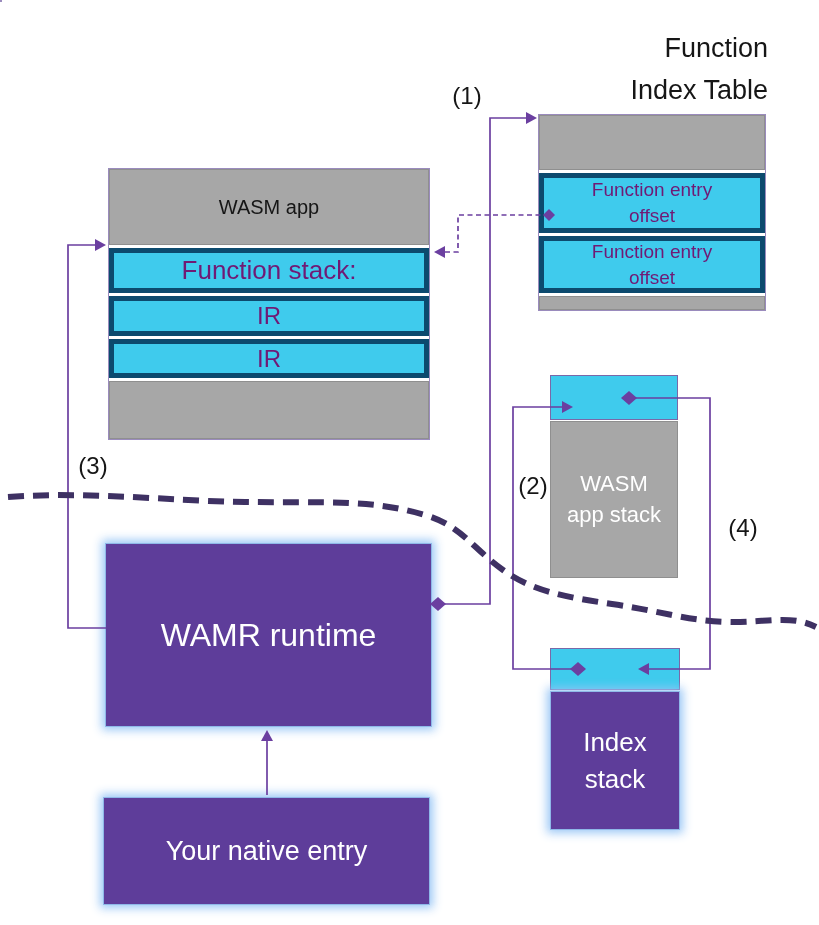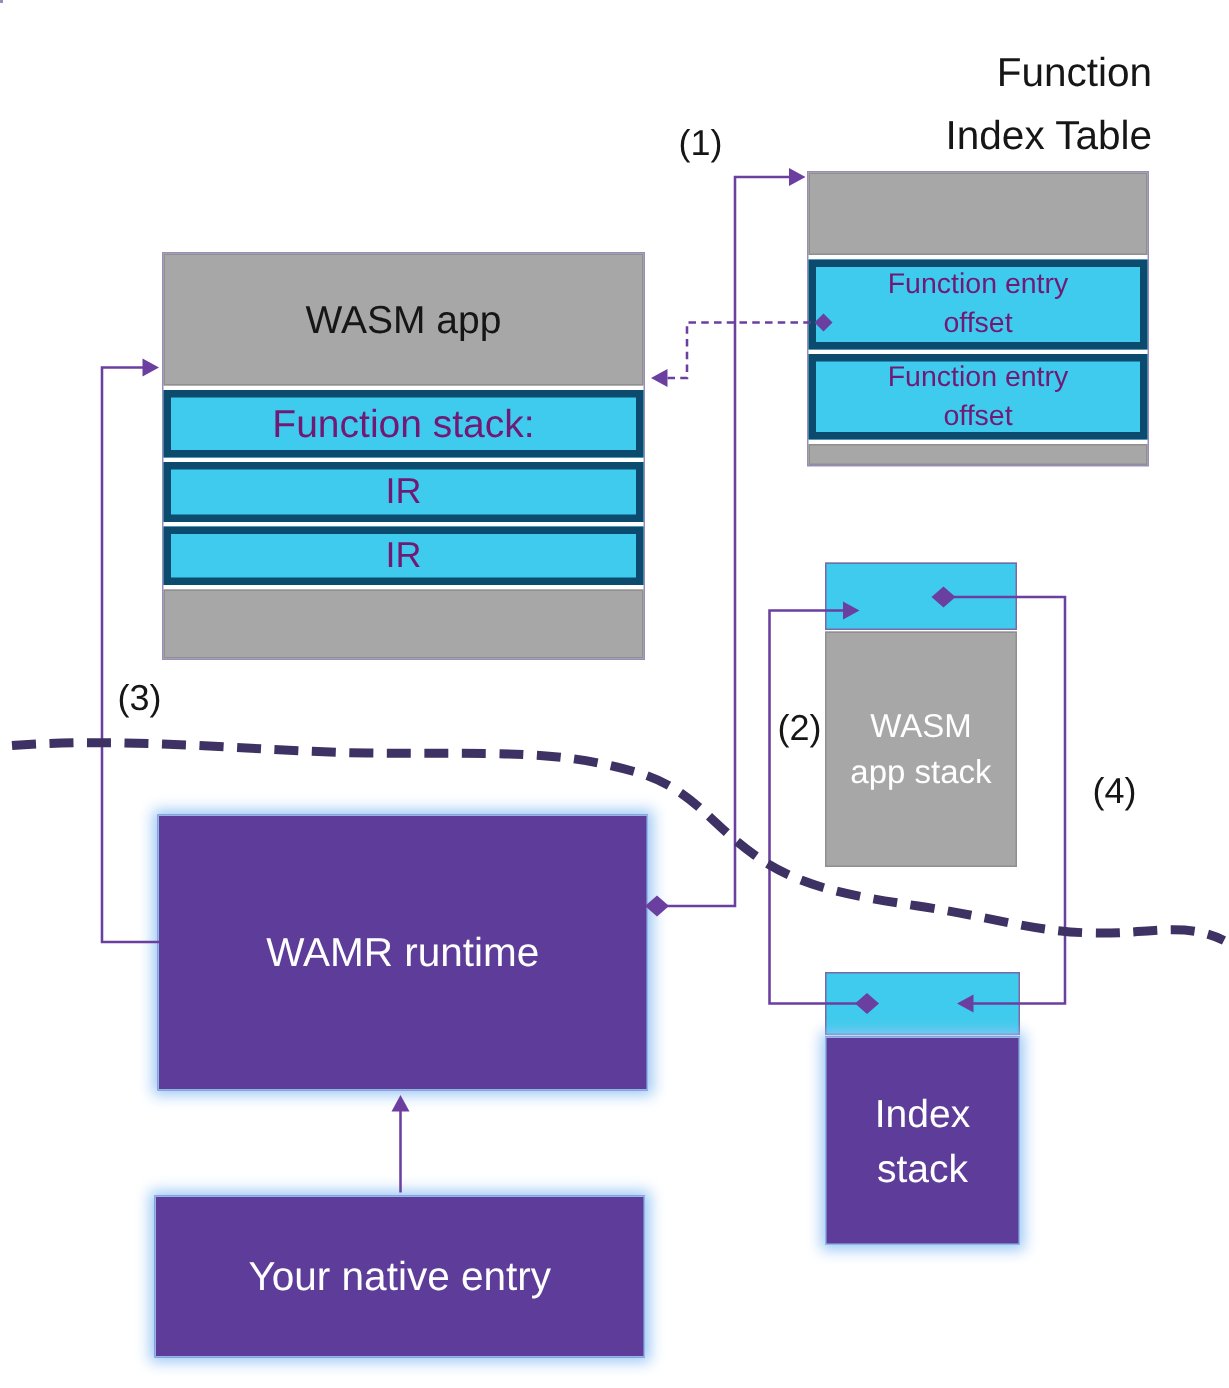--- a/index.html
+++ b/index.html
@@ -50,36 +50,36 @@
   <div class="abs membox" style="left:538px; top:114px; width:228px; height:197px;">
     <div class="seg seg-gray" style="height:55px;"></div>
     <div class="seg seg-cyan pre" style="height:60px; font-size:19px; line-height:1.35;">Function entry
 offset</div>
     <div class="seg seg-cyan pre" style="height:57px; font-size:19px; line-height:1.35;">Function entry
 offset</div>
     <div class="seg seg-gray" style="flex:1;"></div>
   </div>
 
   <div class="abs membox" style="left:108px; top:168px; width:322px; height:272px;">
-    <div class="seg seg-gray black-label" style="height:88px; font-size:26px;">WASM app</div>
+    <div class="seg seg-gray black-label" style="height:76px; font-size:20px;">WASM app</div>
     <div class="seg seg-cyan" style="height:45px; font-size:26px;">Function stack:</div>
     <div class="seg seg-cyan" style="height:40px; font-size:24px;">IR</div>
     <div class="seg seg-cyan" style="height:39px; font-size:24px;">IR</div>
     <div class="seg seg-gray" style="flex:1;"></div>
   </div>
 
   <div class="abs bar-cyan" style="left:550px; top:375px; width:128px; height:45px;"></div>
   <div class="abs body-gray pre" style="left:550px; top:421px; width:128px; height:157px; font-size:22px; line-height:1.4;">WASM
 app stack</div>
 
   <div class="abs bar-cyan" style="left:550px; top:648px; width:130px; height:42px;"></div>
   <div class="abs purple-box pre" style="left:550px; top:691px; width:130px; height:139px; font-size:26px; line-height:1.4;">Index
 stack</div>
 
-  <div class="abs purple-box" style="left:105px; top:543px; width:327px; height:184px; font-size:27px;">WAMR runtime</div>
+  <div class="abs purple-box" style="left:105px; top:543px; width:327px; height:184px; font-size:32px;">WAMR runtime</div>
 
   <div class="abs purple-box" style="left:103px; top:797px; width:327px; height:108px; font-size:27px;">Your native entry</div>
 
   <svg class="overlay" width="819" height="925" viewBox="0 0 819 925">
 
     <polyline class="conn" points="438,604 490,604 490,118 529,118"></polyline>
     <polygon class="conn-fill" points="430,604 438,597 446,604 438,611"></polygon>
     <polygon class="conn-fill" points="537,118 526,112 526,124"></polygon>
 
     <polyline class="conn-dashed" points="549,215 458,215 458,252 441,252"></polyline>

